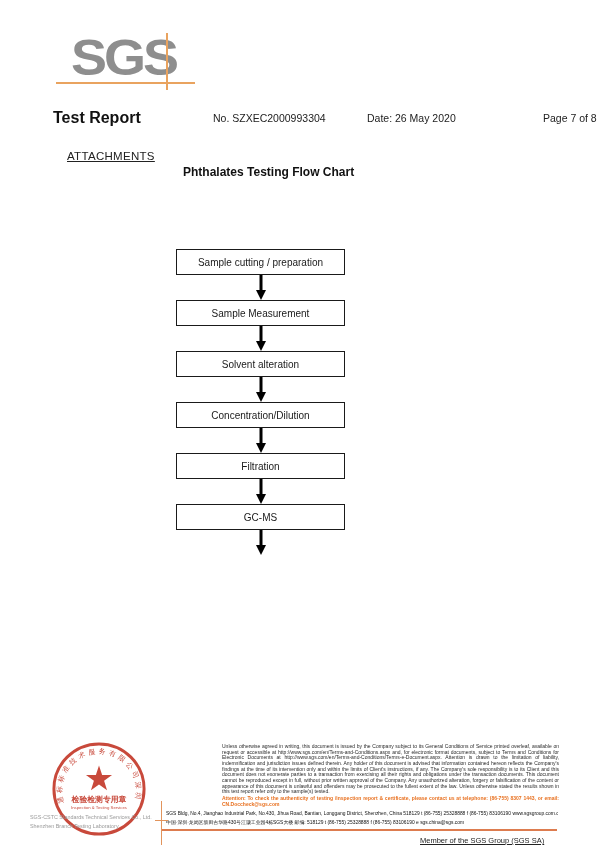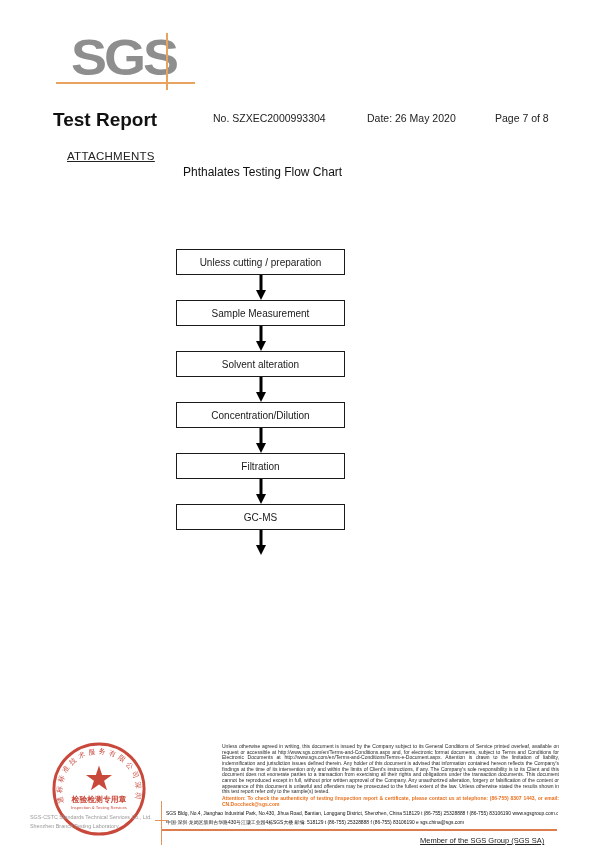--- a/index.html
+++ b/index.html
@@ -5,27 +5,27 @@
   html,body{margin:0;padding:0;}
   body{width:600px;height:848px;background:#ffffff;font-family:"Liberation Sans",sans-serif;position:relative;overflow:hidden;}
   .page{position:absolute;inset:0;background:#fff;}
 
   
   .logo-text{position:absolute;left:71px;top:33px;font-size:54px;line-height:54px;font-weight:800;color:#8E8E8E;letter-spacing:-3px;transform:scaleY(0.92);transform-origin:top left;}
   .logo-vline{position:absolute;left:166px;top:33px;width:2px;height:57px;background:#E9A35F;}
   .logo-hline{position:absolute;left:56px;top:82px;width:139px;height:2px;background:#E9A35F;}
 
   
-  .h-title{position:absolute;left:53px;top:109px;font-size:19px;font-weight:bold;color:#111;}
+  .h-title{position:absolute;left:53px;top:109px;font-size:16px;font-weight:bold;color:#111;}
   .h-no{position:absolute;left:213px;top:112px;font-size:10.5px;color:#222;text-align:right;}
   .h-date{position:absolute;left:367px;top:112px;font-size:10.5px;color:#222;}
-  .h-page{position:absolute;left:454px;top:112px;font-size:10.5px;color:#222;padding-left:41px;}
+  .h-page{position:absolute;left:502px;top:112px;font-size:10.5px;color:#222;padding-left:41px;}
 
   .attachments{position:absolute;left:67px;top:150px;font-size:11.5px;color:#222;letter-spacing:0.3px;text-decoration:underline;}
-  .chart-title{position:absolute;left:183px;top:165px;font-size:12px;font-weight:normal;color:#111;}
+  .chart-title{position:absolute;left:183px;top:165px;font-size:12px;font-weight:bold;color:#111;}
 
   
   #flowchart{position:absolute;left:176px;top:249px;width:169px;}
   .flow-box{box-sizing:border-box;width:169px;height:26px;border:1px solid #1a1a1a;display:flex;align-items:center;justify-content:center;font-size:10px;color:#1a1a1a;background:#fff;}
   .flow-arrow{position:relative;height:25px;width:100%;}
   .flow-arrow::before{content:'';position:absolute;left:50%;transform:translateX(-50%);top:0;width:3px;height:16px;background:#000;}
   .flow-arrow::after{content:'';position:absolute;left:50%;transform:translateX(-50%);top:15px;width:0;height:0;border-left:5.5px solid transparent;border-right:5.5px solid transparent;border-top:10px solid #000;}
 
   
   .stamp{position:absolute;left:50px;top:740px;width:98px;height:98px;opacity:0.92;}
@@ -50,21 +50,21 @@
 
   <div class="h-title">Test Report</div>
   <div class="h-no">No. SZXEC2000993304</div>
   <div class="h-date">Date: 26 May 2020</div>
   <div class="h-page">Page 7 of 8</div>
 
   <div class="attachments">ATTACHMENTS</div>
   <div class="chart-title">Phthalates Testing Flow Chart</div>
 
   <div id="flowchart">
-      <div class="flow-box">Unless cutting / preparation</div>
+      <div class="flow-box">Sample cutting / preparation</div>
       <div class="flow-arrow"></div>
       <div class="flow-box">Sample Measurement</div>
       <div class="flow-arrow"></div>
       <div class="flow-box">Solvent alteration</div>
       <div class="flow-arrow"></div>
       <div class="flow-box">Concentration/Dilution</div>
       <div class="flow-arrow"></div>
       <div class="flow-box">Filtration</div>
       <div class="flow-arrow"></div>
       <div class="flow-box">GC-MS</div>

